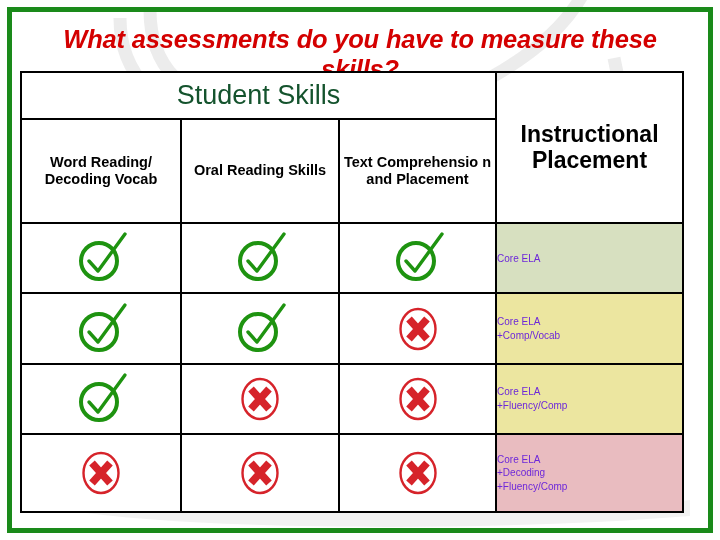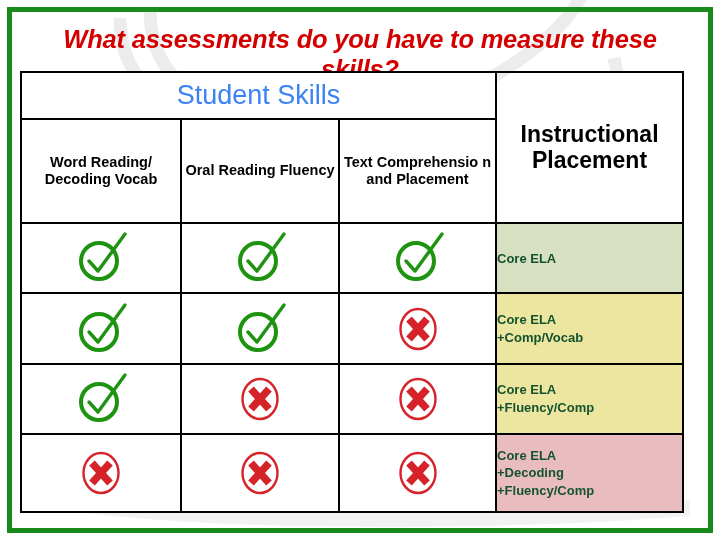--- a/index.html
+++ b/index.html
@@ -86,21 +86,21 @@
   .col-w2 { width: 158px; }
   .col-w3 { width: 157px; }
   .col-w4 { width: 187px; }
 
   
   .banner-cell {
     height: 47px;
     text-align: center;
     font-size: 27px;
     font-weight: normal;
-    color: #3b82f6;
+    color: #14532d;
     line-height: 1;
     padding-bottom: 2px;
   }
 
   
   .placement-head {
     text-align: center;
     font-size: 23px;
     font-weight: bold;
     color: #000000;
@@ -122,23 +122,23 @@
 
   
   .mark-cell {
     height: 70px;
     text-align: center;
   }
   .mark-cell.tall { height: 78px; }
 
   
   .place-cell {
-    font-size: 13px;
-    font-weight: bold;
-    color: #14532d;
+    font-size: 10px;
+    font-weight: normal;
+    color: #6d28d9;
     line-height: 1.35;
     padding: 0 0 0 12px;
     text-align: left;
     white-space: pre-line;
   }
 
   
   .icon {
     display: inline-block;
     vertical-align: middle;
@@ -176,21 +176,21 @@
     </colgroup>
     <tbody>
 
       <tr>
         <td class="banner-cell" colspan="3">Student Skills</td>
         <td class="placement-head" rowspan="2">Instructional Placement</td>
       </tr>
 
       <tr>
         <td class="skill-head">Word Reading/ Decoding Vocab</td>
-        <td class="skill-head">Oral Reading Fluency</td>
+        <td class="skill-head">Oral Reading Skills</td>
         <td class="skill-head">Text Comprehensio n and Placement</td>
       </tr>
 
     <tr>
           <td class="mark-cell"><span class="icon"><svg viewBox="0 0 56 56" width="56" height="56">
                 <circle cx="26" cy="31" r="18" fill="none" stroke="#1e9310" stroke-width="4"></circle>
                 <path d="M16 31 L25 41 L52 4" fill="none" stroke="#1e9310" stroke-width="3.4" stroke-linecap="round" stroke-linejoin="round"></path>
               </svg></span></td>
           <td class="mark-cell"><span class="icon"><svg viewBox="0 0 56 56" width="56" height="56">
                 <circle cx="26" cy="31" r="18" fill="none" stroke="#1e9310" stroke-width="4"></circle>

